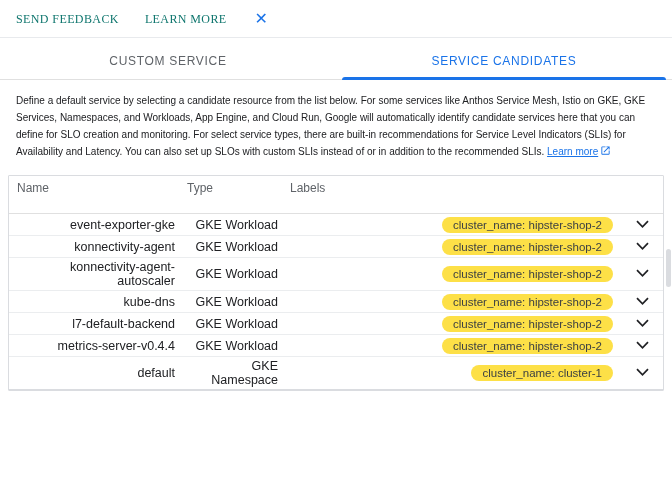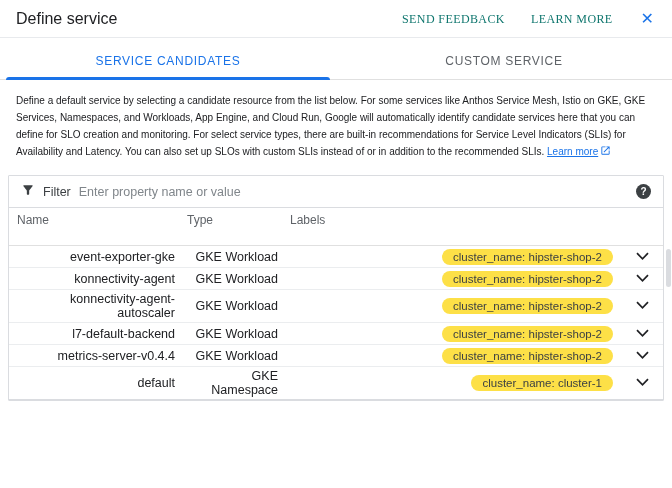--- a/index.html
+++ b/index.html
@@ -46,50 +46,41 @@
   .chip { display:inline-block; background:#fde047; border-radius:11px; padding:2px 11px; font-size:11.5px; color:#3c4043; white-space:nowrap; }
   .chev-cell { text-align:center; }
   .row-chevron { display:inline-block; cursor:pointer; padding:1px 4px; }
 
   .scrollbar-thumb { position:absolute; right:1px; top:249px; width:5px; height:38px; background:#dadce0; border-radius:3px; cursor:grab; }
 </style>
 </head>
 <body>
 
 <div class="header">
-  <div class="title">Define service</div>
   <div class="header-actions">
     <button class="link-btn">SEND FEEDBACK</button>
     <button class="link-btn">LEARN MORE</button>
     <span class="close-icon">✕</span>
   </div>
 </div>
 <div class="header-divider"></div>
 
 <div class="tabs">
+  <div class="tab">CUSTOM SERVICE</div>
   <div class="tab active">SERVICE CANDIDATES</div>
-  <div class="tab">CUSTOM SERVICE</div>
 </div>
 
 <div class="description">
   <span>Define a default service by selecting a candidate resource from the list below. For some services like Anthos Service Mesh, Istio on GKE, GKE Services, Namespaces, and Workloads, App Engine, and Cloud Run, Google will automatically identify candidate services here that you can define for SLO creation and monitoring. For select service types, there are built-in recommendations for Service Level Indicators (SLIs) for Availability and Latency. You can also set up SLOs with custom SLIs instead of or in addition to the recommended SLIs.</span>
   <a>Learn more</a><span class="ext-icon"><svg width="11" height="11" viewBox="0 0 24 24" fill="#1a73e8">
         <path d="M19 19H5V5h7V3H5a2 2 0 0 0-2 2v14a2 2 0 0 0 2 2h14c1.1 0 2-.9 2-2v-7h-2v7zM14 3v2h3.59l-9.83 9.83 1.41 1.41L19 6.41V10h2V3h-7z"></path>
       </svg></span>
 </div>
 
 <div class="table-container">
-  <div class="filter-bar">
-    <span><svg width="14" height="14" viewBox="0 0 24 24" fill="#3c4043">
-          <path d="M4.25 5.61C6.27 8.2 10 13 10 13v6c0 .55.45 1 1 1h2c.55 0 1-.45 1-1v-6s3.72-4.8 5.74-7.39c.51-.66.04-1.61-.79-1.61H5.04c-.83 0-1.3.95-.79 1.61z"></path>
-        </svg></span>
-    <span class="filter-label">Filter</span>
-    <input class="filter-input" placeholder="Enter property name or value" style="">
-    <span class="help-icon">?</span>
-  </div>
 
   <table>
     <colgroup>
         <col style="width:170px">
         <col style="width:103px">
         <col>
         <col style="width:46px">
       </colgroup>
     <thead>
       <tr>
@@ -126,20 +117,30 @@
     <td>konnectivity-agent-autoscaler</td>
     <td>GKE Workload</td>
     <td><span class="chip">cluster_name: hipster-shop-2</span></td>
     <td class="chev-cell">
       <span class="row-chevron"><svg width="13" height="9" viewBox="0 0 13 9" fill="none">
                 <path d="M1 1.2l5.5 5.6L12 1.2" stroke="#202124" stroke-width="1.7"></path>
               </svg></span>
     </td>
   </tr>
 
+  <tr class="data-row">
+    <td>kube-dns</td>
+    <td>GKE Workload</td>
+    <td><span class="chip">cluster_name: hipster-shop-2</span></td>
+    <td class="chev-cell">
+      <span class="row-chevron"><svg width="13" height="9" viewBox="0 0 13 9" fill="none">
+                <path d="M1 1.2l5.5 5.6L12 1.2" stroke="#202124" stroke-width="1.7"></path>
+              </svg></span>
+    </td>
+  </tr>
 
 
   <tr class="data-row">
     <td>l7-default-backend</td>
     <td>GKE Workload</td>
     <td><span class="chip">cluster_name: hipster-shop-2</span></td>
     <td class="chev-cell">
       <span class="row-chevron"><svg width="13" height="9" viewBox="0 0 13 9" fill="none">
                 <path d="M1 1.2l5.5 5.6L12 1.2" stroke="#202124" stroke-width="1.7"></path>
               </svg></span>

